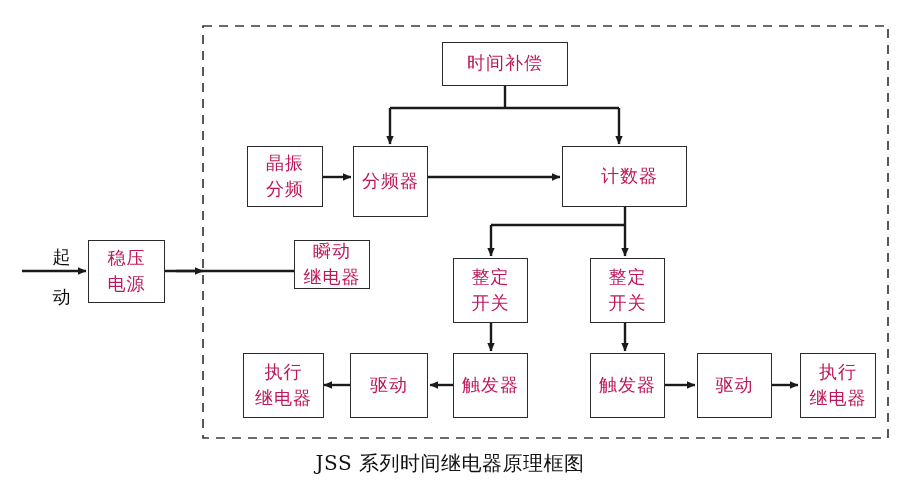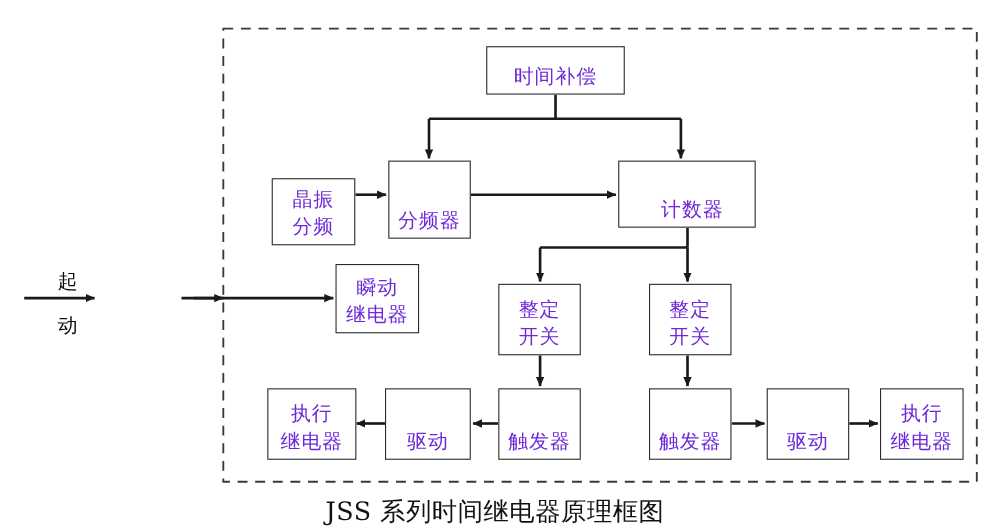--- a/index.html
+++ b/index.html
@@ -23,48 +23,48 @@
     height: 482px;
   }
   .blk {
     position: absolute;
     box-sizing: border-box;
     border: 1.6px solid #2b2b2b;
     background: #ffffff;
     display: flex;
     flex-direction: column;
     align-items: center;
-    justify-content: flex-end;
-    color: #6d28d9;
+    justify-content: center;
+    color: #be185d;
     font-size: 18px;
     line-height: 1.42;
     letter-spacing: 1px;
     text-align: center;
-    font-family: Liberation Mono, monospace;
+    font-family: Liberation Serif, serif;
     z-index: 3;
   }
   .blk span { display: block; white-space: nowrap; }
   .free-label {
     position: absolute;
     color: #0d0d0d;
     font-size: 18px;
     line-height: 1.42;
     letter-spacing: 1px;
     text-align: center;
     font-family: "DejaVu Serif", "Liberation Serif", serif;
     z-index: 4;
   }
   .free-label span { display: block; white-space: nowrap; }
   #caption {
     position: absolute;
     left: 0;
     top: 450px;
     width: 900px;
     text-align: center;
-    font-size: 23px;
+    font-size: 20px;
     letter-spacing: 0.5px;
     color: #111111;
     font-family: "DejaVu Serif", "Liberation Serif", serif;
     z-index: 4;
   }
 </style>
 </head>
 <body>
 
 <div id="canvas">
@@ -115,39 +115,43 @@
       <line x1="665" y1="385" x2="695" y2="385" marker-end="url(#ah)"></line>
       <line x1="772" y1="385" x2="798" y2="385" marker-end="url(#ah)"></line>
     </g>
   </svg>
 
   <div class="free-label" style="left:34px; top:244px; width:56px;">
     <span>起</span>
     <span style="margin-top:14px;">动</span>
   </div>
 
+  <div class="blk" style="left:88px; top:240px; width:77px; height:63px;">
+    <span>稳压</span>
+    <span>电源</span>
+  </div>
 
   <div class="blk" style="left:442px; top:42px; width:126px; height:44px;">
     <span>时间补偿</span>
   </div>
 
-  <div class="blk" style="left:247px; top:146px; width:76px; height:61px;margin-top:16px;">
+  <div class="blk" style="left:247px; top:146px; width:76px; height:61px;">
     <span>晶振</span>
     <span>分频</span>
   </div>
 
   <div class="blk" style="left:353px; top:146px; width:75px; height:71px;">
     <span>分频器</span>
   </div>
 
   <div class="blk" style="left:562px; top:146px; width:125px; height:61px;padding-left:10px;">
     <span>计数器</span>
   </div>
 
-  <div class="blk" style="left:305px; top:240px; width:76px; height:63px;">
+  <div class="blk" style="left:294px; top:240px; width:76px; height:49px;">
     <span>瞬动</span>
     <span>继电器</span>
   </div>
 
   <div class="blk" style="left:453px; top:258px; width:75px; height:65px;">
     <span>整定</span>
     <span>开关</span>
   </div>
 
   <div class="blk" style="left:590px; top:258px; width:75px; height:65px;">

